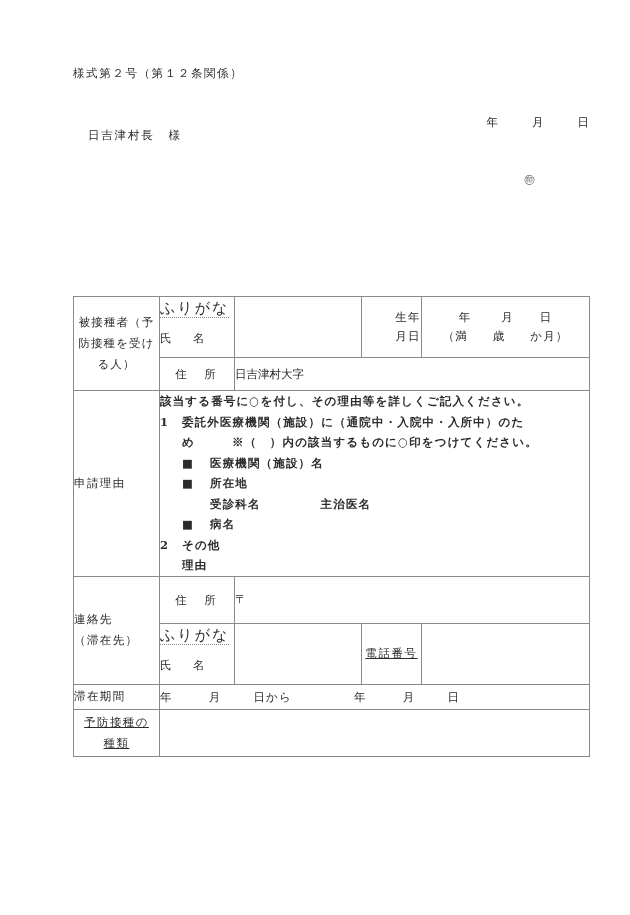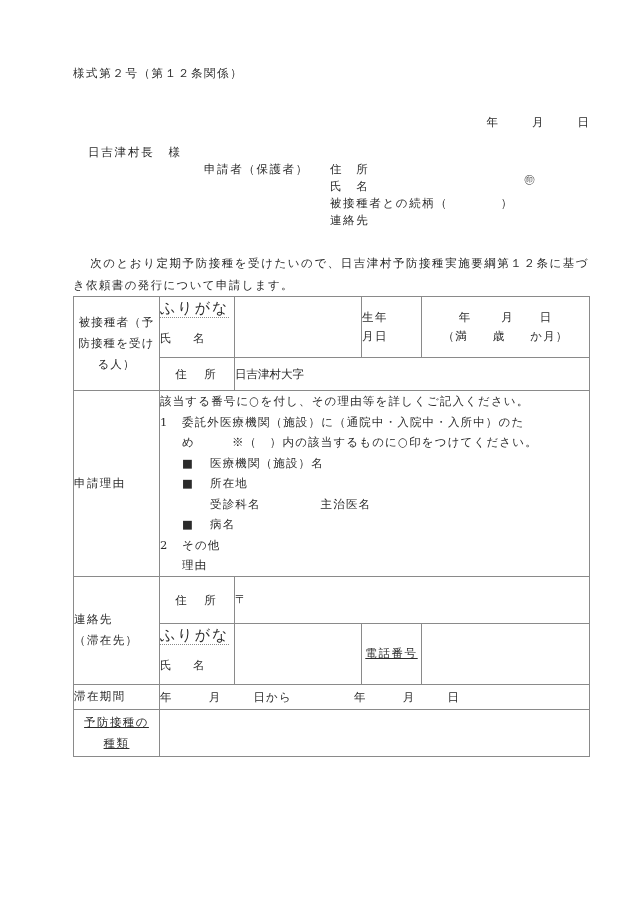--- a/index.html
+++ b/index.html
@@ -44,21 +44,21 @@
     position: absolute;
     left: 0; top: 115px;
     width: 573px;
     text-align: right;
     white-space: nowrap;
   }
   .date-line .sp { display: inline-block; width: 34px; }
   .addressee {
     position: absolute;
     left: 72px;
-    top: 145px;
+    top: 128px;
     letter-spacing: 1.8px;
     white-space: nowrap;
   }
   .addressee .gap { display: inline-block; width: 14px; }
 
   .applicant {
     position: absolute;
     left: 188px;
     top: 161px;
     white-space: nowrap;
@@ -148,39 +148,39 @@
     text-align: center;
     letter-spacing: 5px;
   }
   .fg-top-blank {
     height: 22px;
     border-bottom: 1px dotted #8a8a8a;
   }
   .fg-bot-blank { height: 38px; }
 
   .dob {
-    text-align: left;
+    text-align: right;
     line-height: 19px;
     letter-spacing: 1.4px;
   }
   .dob-val {
     text-align: center;
     line-height: 19px;
     letter-spacing: 1px;
   }
   .dob-val .s1 { display: inline-block; width: 30px; }
   .dob-val .s2 { display: inline-block; width: 26px; }
 
   
   .reason {
     padding: 8px 6px 10px 8px;
     line-height: 20.5px;
     letter-spacing: 1.15px;
   }
-  .reason .ln { white-space: nowrap; display: block; }
+  .reason .ln { white-space: nowrap; display: block; font-weight: bold; }
   .reason .num { display: inline-block; width: 22px; }
   .reason .in1 { display: inline-block; width: 22px; }
   .reason .in2 { display: inline-block; width: 37px; }
   .reason .in3 { display: inline-block; width: 22px; }
   .reason .bsq { display: inline-block; width: 28px; }
   .reason .gap-mid { display: inline-block; width: 60px; }
 
   .addr-cell {
     padding: 4px 0 0 7px;
     vertical-align: top;
@@ -218,38 +218,23 @@
 
 
   <div class="date-line">
     <span>年</span><span class="sp"></span><span>月</span><span class="sp"></span><span>日</span>
   </div>
 
   <div class="addressee">
     <span>日吉津村長</span><span class="gap"></span><span>様</span>
   </div>
 
-  <div class="applicant">
-    <span class="arow">
-      <span class="who">申請者（保護者）</span><span class="fld">住　所</span>
-    </span>
-    <span class="arow">
-      <span class="who"></span><span class="fld">氏　名</span>
-    </span>
-    <span class="arow">
-      <span class="who"></span><span class="fld">被接種者との続柄（　　　　）</span>
-    </span>
-    <span class="arow">
-      <span class="who"></span><span class="fld">連絡先</span>
-    </span>
-  </div>
 
   <div class="seal">㊞</div>
 
-  <div class="body-text"><span class="indent"></span><span>次のとおり定期予防接種を受けたいので、日吉津村予防接種実施要綱第１２条に基づき依頼書の発行について申請します。</span></div>
 
   <table class="tbl">
     <colgroup>
       <col style="width:86px">
       <col style="width:75px">
       <col style="width:127px">
       <col style="width:60px">
       <col style="width:168px">
     </colgroup>
     <tbody>

